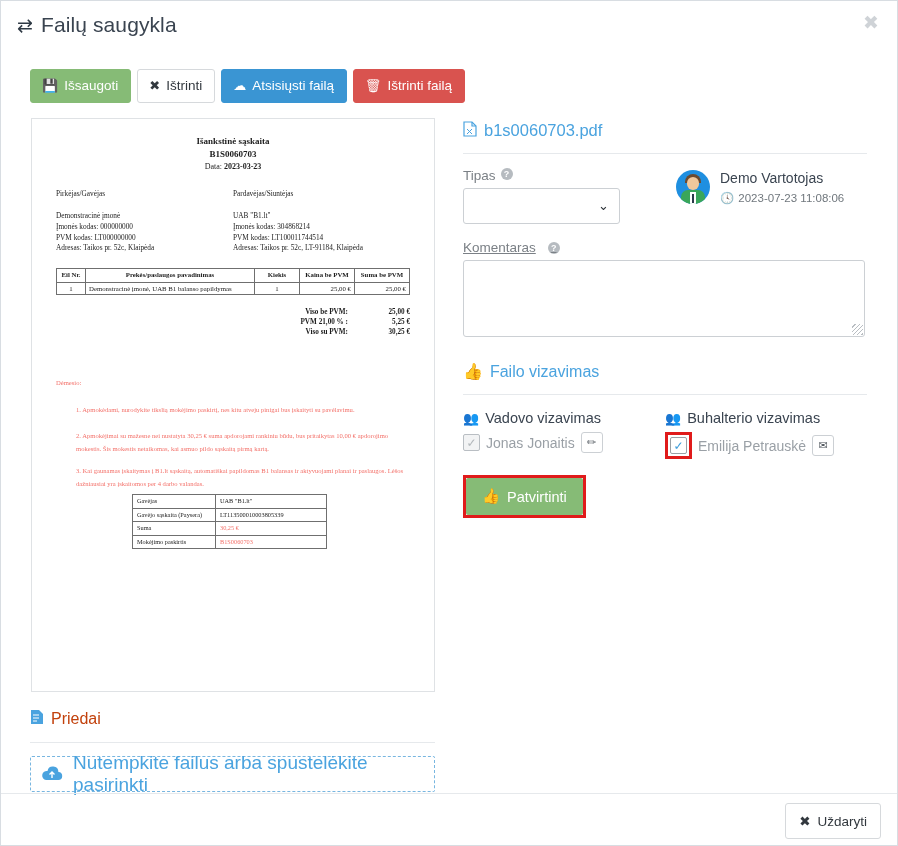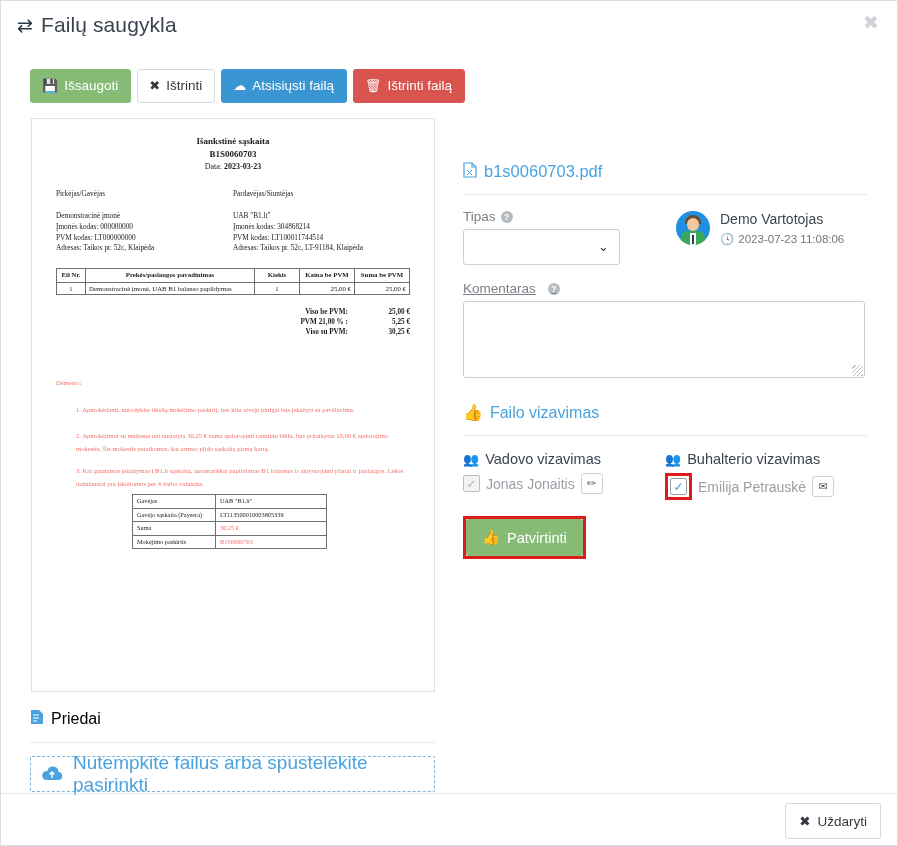--- a/index.html
+++ b/index.html
@@ -89,32 +89,32 @@
   .notice{margin-top:42px;color:#f3716a;font-size:6.6px;}
   .notice .dem{margin-bottom:18px;}
   table.pay{
     border-collapse:collapse;margin-top:4px;margin-left:76px;
     width:195px;font-size:6.3px;
   }
   table.pay td{border:1px solid #6f6f6f;padding:2px 4px;vertical-align:top;line-height:1.35;}
   table.pay td.k{width:74px;}
   table.pay td.red{color:#f3716a;}
   
-  .right-col{position:absolute;left:462px;top:120px;width:404px;margin-top:41px;}
+  .right-col{position:absolute;left:462px;top:120px;width:404px;}
   .file-link{
     display:flex;align-items:center;gap:7px;
     color:#4aa3df;font-size:16.5px;cursor:pointer;
   }
   .file-link .ic{font-size:15px;}
   .divider{height:1px;background:#e6e9ec;margin:13px 0 0 0;}
   .field-row{display:flex;margin-top:14px;}
   .field-left{width:185px;}
   .flabel{
     font-size:13.5px;color:#7b8086;margin-bottom:5px;
-    display:flex;align-items:center;gap:5px;
+    display:flex;gap:5px;
   }
   .help{
     display:inline-block;width:12px;height:12px;border-radius:50%;
     background:#b6bbc0;color:#fff;font-size:9px;line-height:12px;
     text-align:center;font-weight:bold;
   }
   .select-box{
     position:relative;width:155px;height:34px;
     border:1px solid #ccd0d4;border-radius:3px;background:#fff;
     cursor:pointer;
@@ -169,21 +169,21 @@
   }
   .confirm-wrap{display:inline-block;border:3px solid #e01b1b;margin-top:16px;}
   .btn-confirm{
     background:#86bb76;color:#fff;border:none;border-radius:2px;
     font-size:14.5px;padding:10px 16px;display:flex;align-items:center;gap:7px;
     font-family:"Liberation Sans",sans-serif;cursor:pointer;
   }
   
   .attach{position:absolute;left:29px;top:708px;width:405px;}
   .attach-head{
-    display:flex;align-items:center;gap:7px;color:#000000;font-size:16px;cursor:pointer;
+    display:flex;align-items:center;gap:7px;color:#c2410c;font-size:16px;cursor:pointer;
   }
   .attach-div{height:1px;background:#e6e9ec;margin-top:13px;}
   .dropzone{
     margin-top:13px;height:36px;border:1px dashed #78b6e0;border-radius:2px;
     display:flex;align-items:center;gap:10px;padding-left:10px;
     color:#4aa3df;font-size:19px;cursor:pointer;box-sizing:border-box;
   }
   .cloud-ic{
     width:22px;height:16px;position:relative;flex:none;
   }

